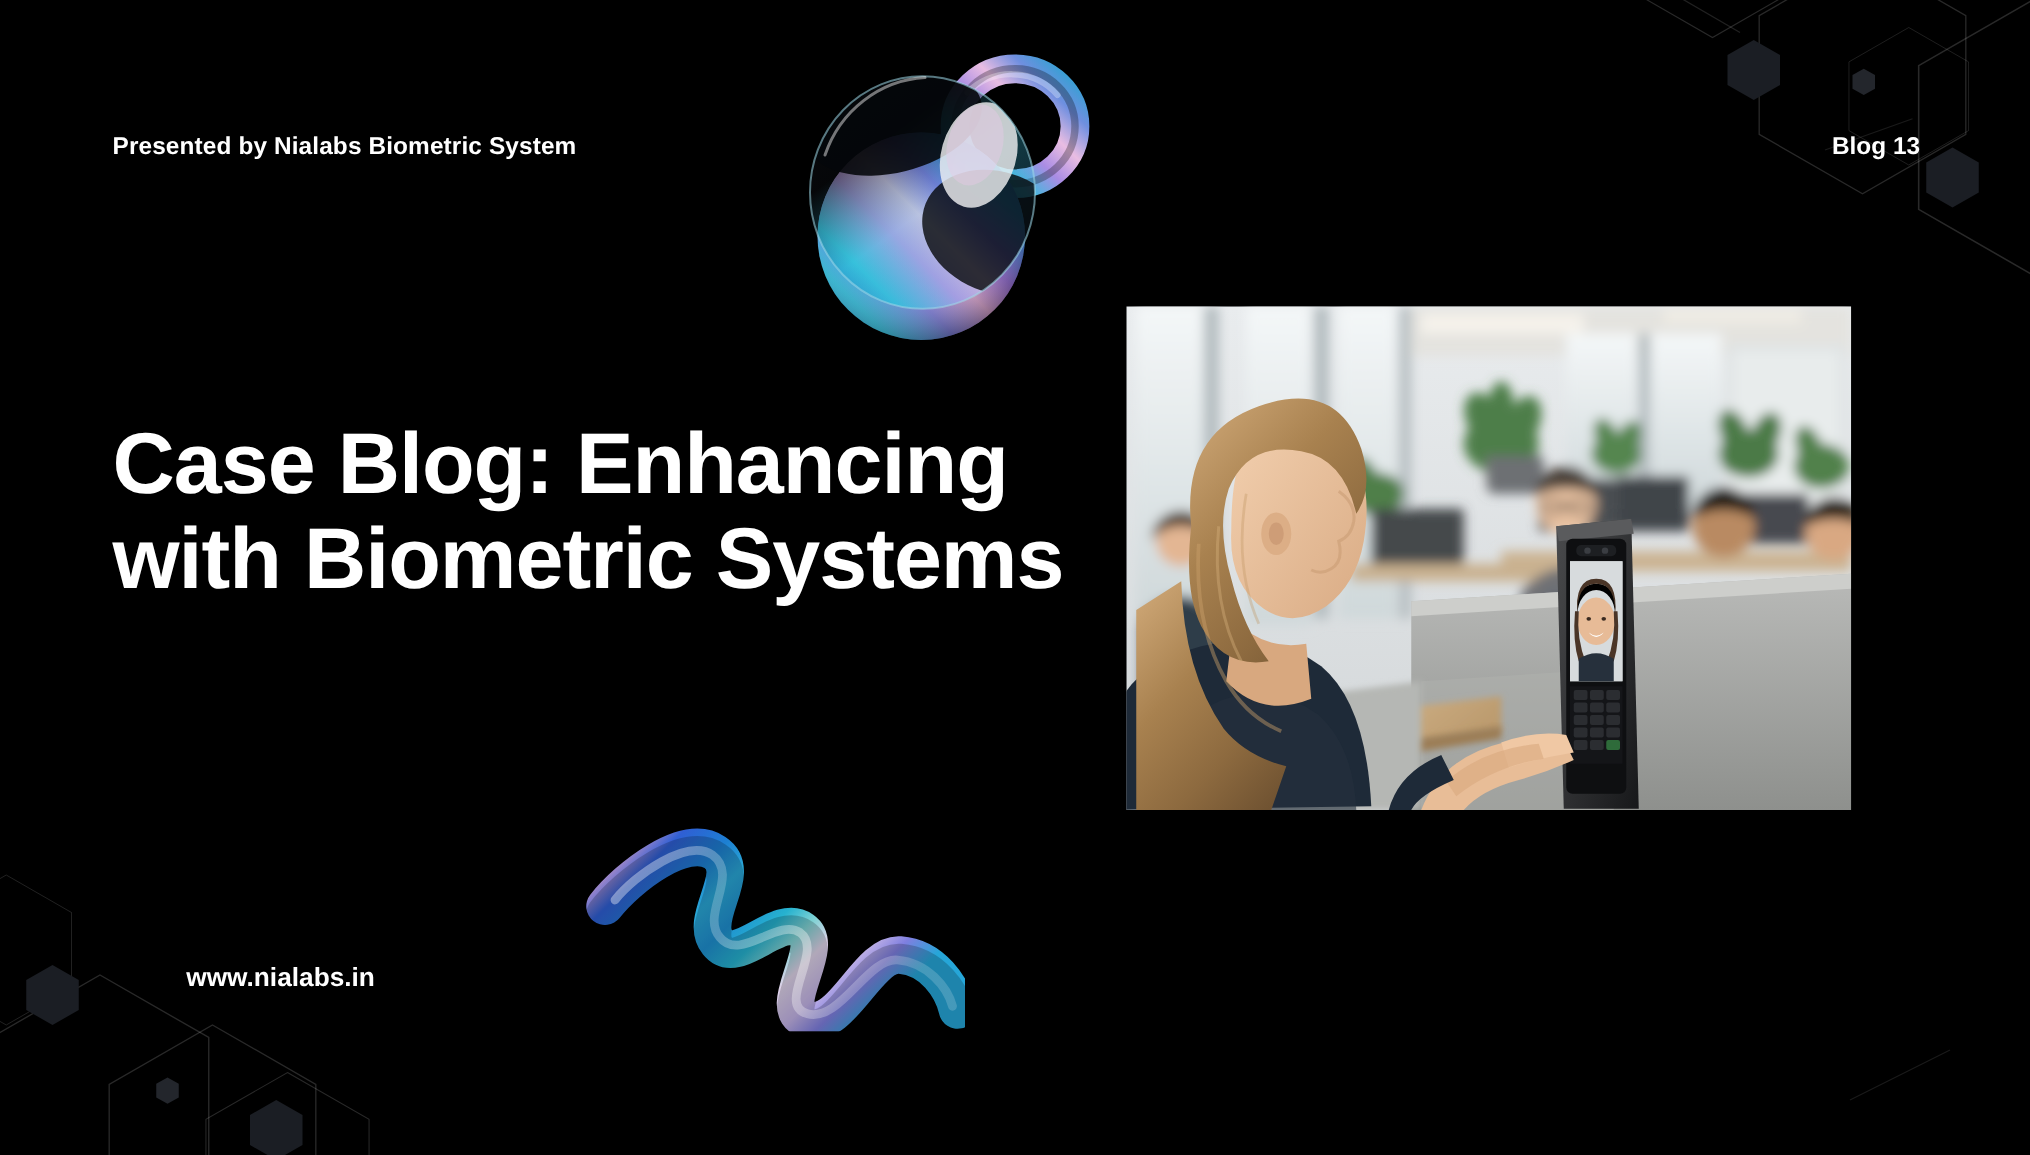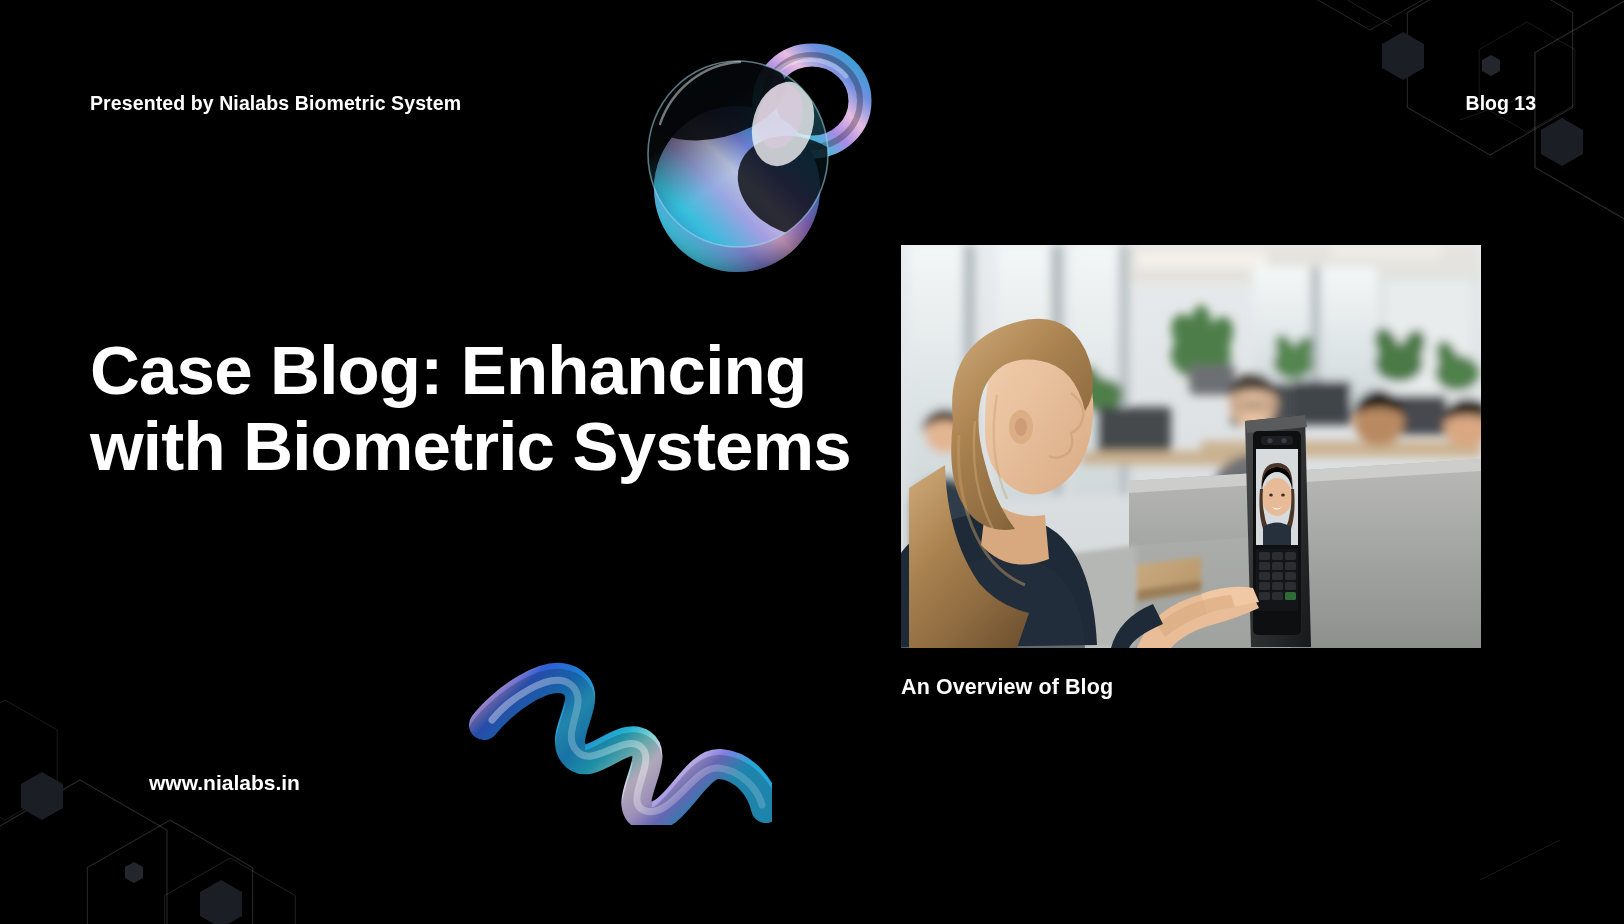--- a/index.html
+++ b/index.html
@@ -15,21 +15,21 @@
   
   .hex-layer {
     position:absolute; inset:0;
     pointer-events:none;
     z-index:0;
   }
 
   
   .header {
     position:absolute;
-    top:0; left:0; right:0; height:150px;
+    top:14px; left:0; right:0; height:150px;
     z-index:5;
   }
   .presenter {
     position:absolute;
     left:90px; top:92px;
     font-size:19.5px;
     font-weight:700;
     letter-spacing:0.1px;
     color:#ffffff;
     white-space:nowrap;
@@ -519,15 +519,14 @@
       <g>
         <path d="M236 403 q16 -42 66 -54 q30 -8 48 -2 l8 16
                  q-22 10 -44 16 q-30 8 -44 24z" fill="#e8bd97"></path>
         <path d="M300 349 q28 -10 52 -6 l6 14 q-26 4 -52 12z" fill="#f0c8a4"></path>
         <path d="M256 380 q30 -26 74 -30 l4 12 q-40 6 -70 30z" fill="#d9a87f" opacity="0.6"></path>
         <path d="M210 403 q8 -30 42 -44 l10 20 q-28 12 -34 24z" fill="#1e2a38"></path>
       </g>
     </svg>
   </div>
 
-  <div class="overview-title">An Overview of Blog</div>
 
 </div>
 
 </body></html>

